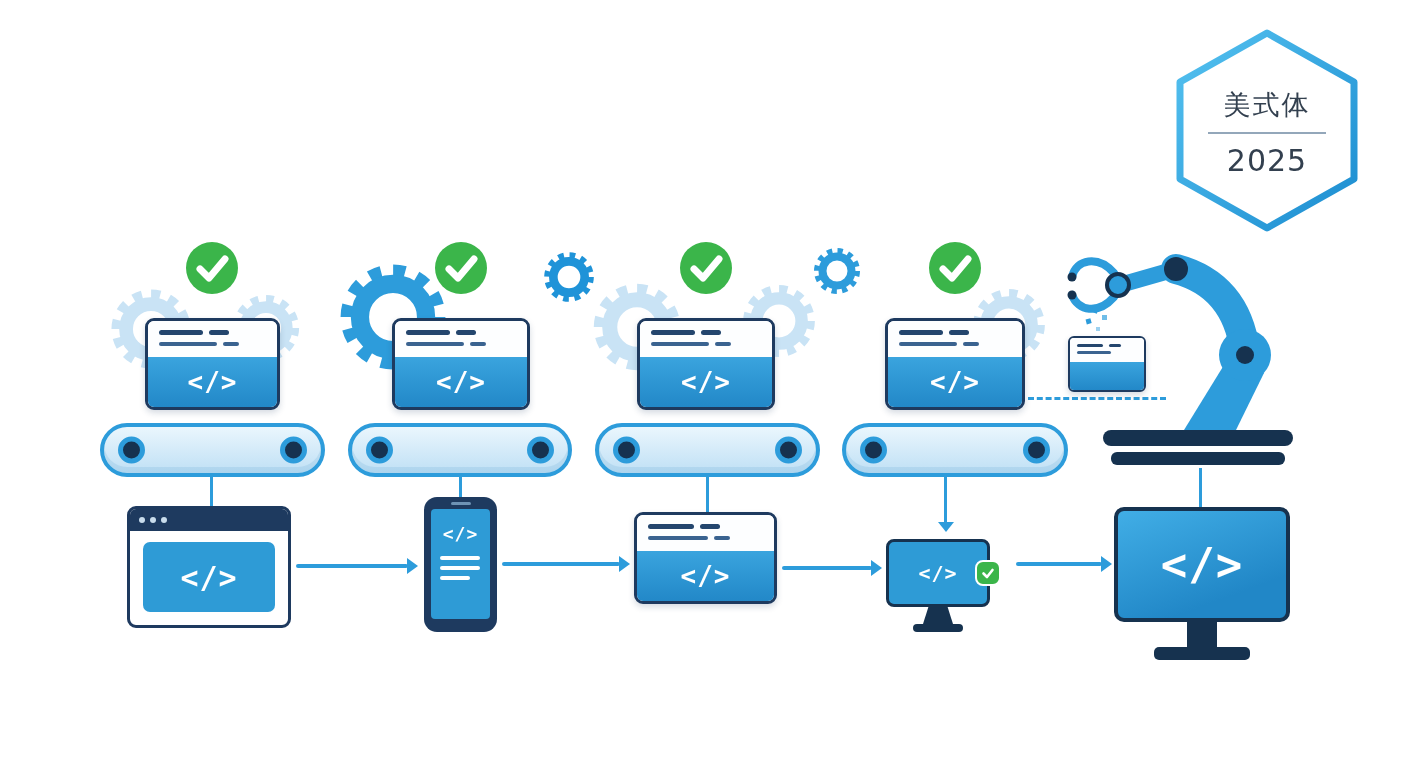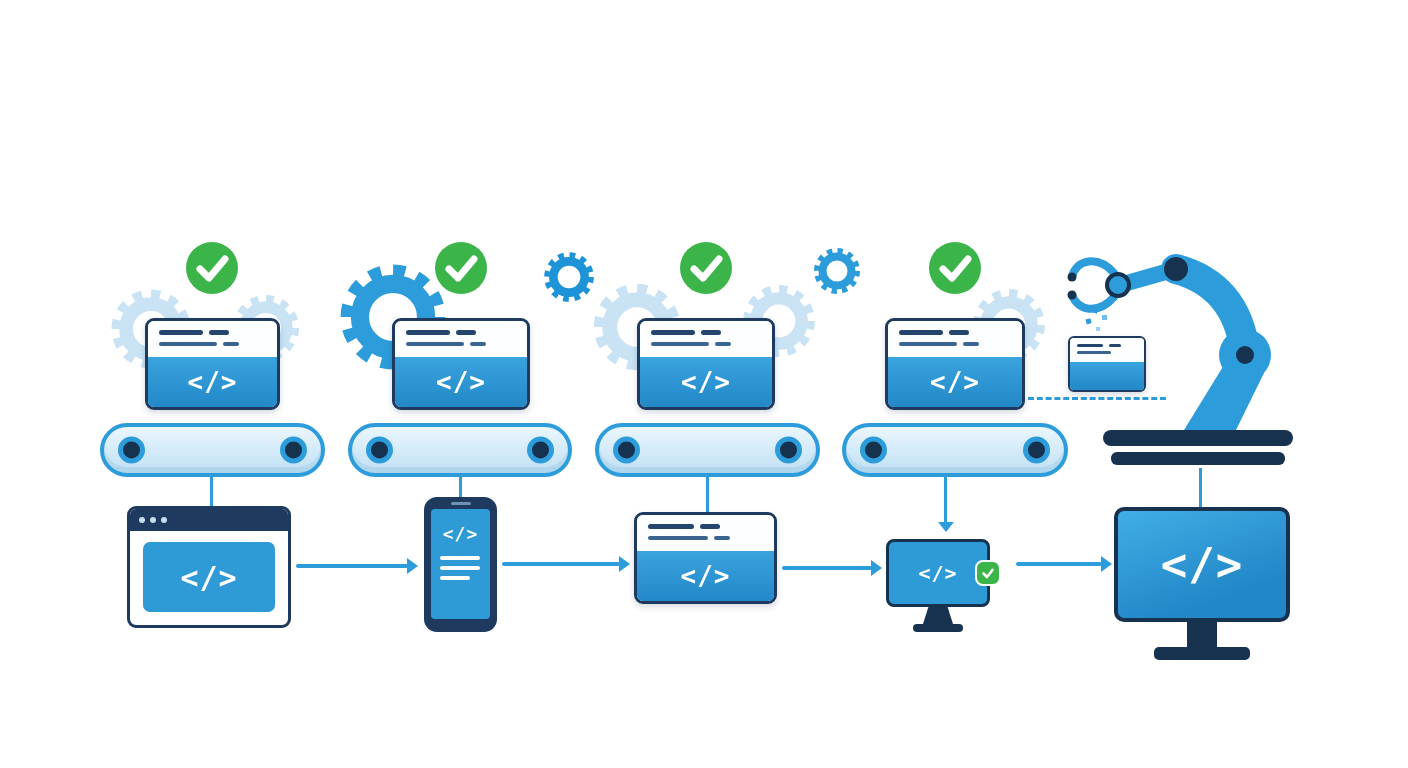--- a/index.html
+++ b/index.html
@@ -340,14 +340,30 @@
   </div>
 
   <div class="lmon abs" style="left:1114px;top:507px;width:176px">
     <div class="lmon-screen">
       <span class="code-glyph" style="font-size:44px">&lt;/&gt;</span>
     </div>
     <div class="lmon-neck"></div>
     <div class="lmon-base"></div>
   </div>
 
+  <div class="badge abs" style="left:1172px;top:28px;width:190px;height:205px">
+    <svg width="190" height="205" viewBox="0 0 190 205">
+      <defs>
+        <linearGradient id="hexg" x1="0" y1="0" x2="1" y2="1">
+          <stop offset="0" stop-color="#55C2F0"></stop>
+            <stop offset="1" stop-color="#1B8CD0"></stop>
+        </linearGradient>
+      </defs>
+      <polygon points="95,5 182,54 182,151 95,200 8,151 8,54" fill="#FFFFFF" stroke="url(#hexg)" stroke-width="7" stroke-linejoin="round"></polygon>
+    </svg>
+    <div class="badge-content">
+      <div class="badge-title">美式体</div>
+      <div class="badge-divider"></div>
+      <div class="badge-year">2025</div>
+    </div>
+  </div>
 
 </div>
 
 </body></html>

